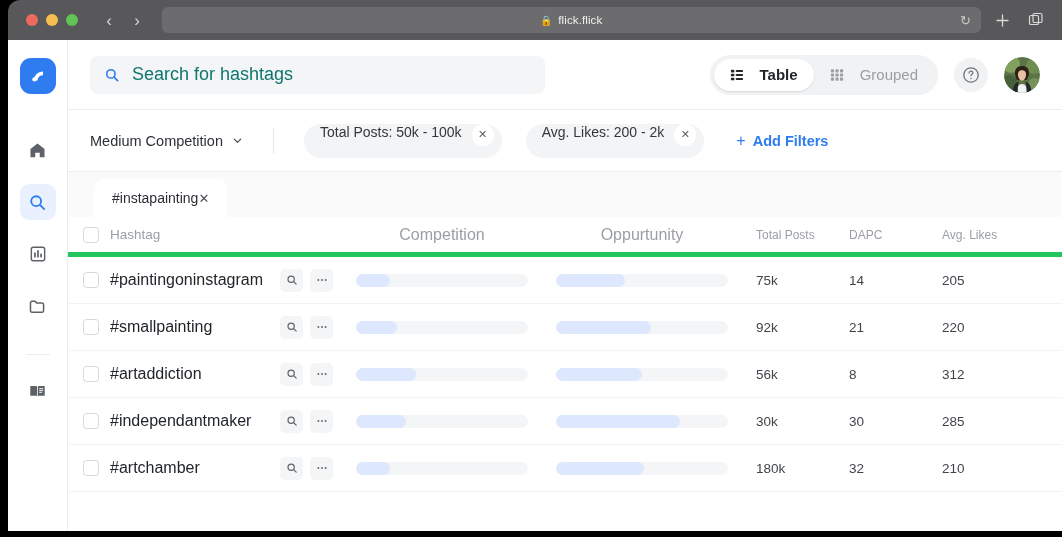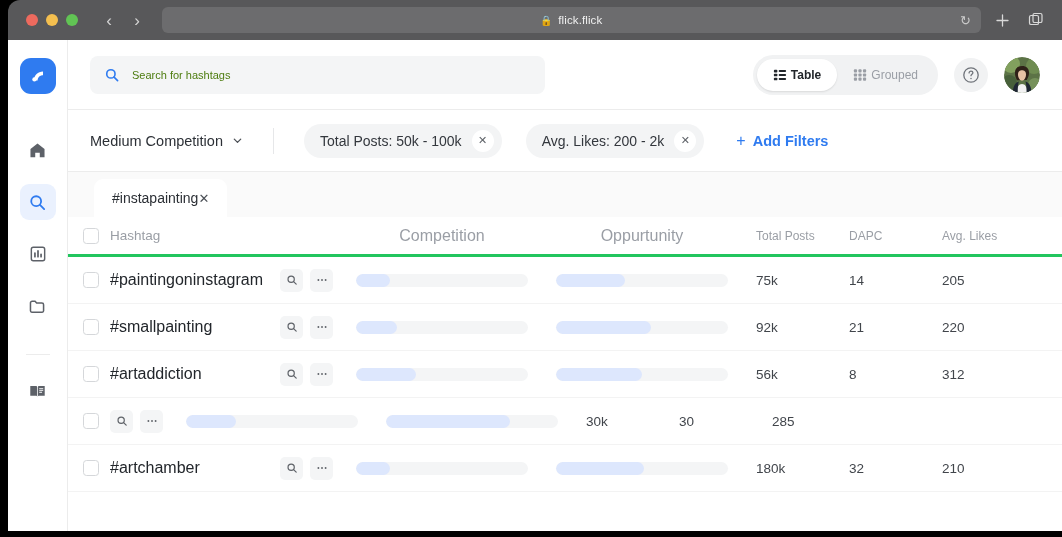--- a/index.html
+++ b/index.html
@@ -81,50 +81,50 @@
   
   .content { position: absolute; left: 60px; right: 0; top: 0; bottom: 0; background: #fff; }
   .header {
     height: 70px; border-bottom: 1px solid #ececec;
     display: flex; align-items: center; padding: 0 22px;
   }
   .search-box {
     width: 455px; height: 38px; background: #f4f5f6; border-radius: 8px;
     display: flex; align-items: center; padding: 0 14px; gap: 12px;
   }
-  .search-ph { color: #4d7c0f; font-size: 11px; }
+  .search-ph { color: #0f766e; font-size: 18px; }
   .header-right { margin-left: auto; display: flex; align-items: center; gap: 16px; }
   .segmented {
     background: #f1f2f3; border-radius: 20px; padding: 4px;
     display: flex; align-items: center; height: 40px;
   }
   .seg {
-    display: flex; align-items: center; gap: 4px;
+    display: flex; align-items: center; gap: 16px;
     padding: 0 16px; height: 32px; border-radius: 18px;
-    font-size: 12px; color: #9a9ea5;
+    font-size: 15px; color: #9a9ea5;
   }
   .seg.active { background: #fff; color: #22262b; font-weight: 600;
     box-shadow: 0 1px 2px rgba(0,0,0,.10); }
   .help {
     width: 34px; height: 34px; border-radius: 50%; background: #f1f2f3;
     display: flex; align-items: center; justify-content: center;
     color: #6f737a; font-size: 15px;
   }
   .avatar { width: 36px; height: 36px; border-radius: 50%; overflow: hidden; display:block; }
 
   
   .filterbar {
     height: 62px; border-bottom: 1px solid #ececec;
     display: flex; align-items: center; padding: 0 22px; gap: 24px;
   }
   .f-select { display: flex; align-items: center; gap: 9px; font-size: 14.5px; color: #2c3036; }
   .f-divider { width: 1px; height: 26px; background: #e6e7e9; margin: 0 6px; }
   .chip {
     height: 34px; background: #f3f4f5; border-radius: 18px;
-    display: flex; align-items: center; gap: 10px; padding: 0 8px 0 16px;
+    display: flex; align-items: flex-start; gap: 10px; padding: 0 8px 0 16px;
     font-size: 14px; color: #33373d;
   }
   .chip-x {
     width: 22px; height: 22px; border-radius: 50%; background: #fff;
     display: flex; align-items: center; justify-content: center;
     color: #5e6268; font-size: 11px;
   }
   .addf { display: flex; align-items: center; gap: 7px; color: #2f7bf0;
     font-size: 14.5px; font-weight: 600; margin-left: 8px; }
   .addf .plus { font-size: 16px; font-weight: 400; }
@@ -138,21 +138,21 @@
     height: 38px; background: #fff; border-radius: 9px 9px 0 0;
     display: flex; align-items: center; padding: 0 18px;
     font-size: 14px; color: #2b2f35;
   }
   .tab-x { color: #4c5057; font-size: 13px; }
 
   
   .table { position: relative; }
   .thead {
     height: 40px; display: flex; align-items: center;
-    border-bottom: 3px solid #22c55e; background: #fff;
+    border-bottom: 5px solid #22c55e; background: #fff;
   }
   .trow {
     height: 47px; display: flex; align-items: center;
     border-bottom: 1px solid #f3f3f3; background: #fff;
   }
   .c-check { width: 42px; display: flex; justify-content: center; padding-left: 4px; }
   .cbox { width: 16px; height: 16px; border: 1.4px solid #d5d7da; border-radius: 3.5px; background:#fff; }
   .c-tag { width: 170px; font-size: 16px; color: #22262b; }
   .th-tag { width: 170px; font-size: 13.5px; color: #9a9ea5; }
   .c-acts { width: 76px; display: flex; gap: 7px; }
@@ -470,20 +470,21 @@
                 </div>
               </div>
               <div class="c-num">56k</div>
               <div class="c-num">8</div>
               <div class="c-num last">312</div>
             </div>
             <div class="trow">
               <div class="c-check">
                 <div class="cbox"></div>
               </div>
+              <div class="c-tag">#independantmaker</div>
               <div class="c-acts">
                 <div class="actbtn">
                   <svg width="12" height="12" viewBox="0 0 20 20" fill="none" stroke="currentColor" stroke-width="2">
                     <circle cx="8.6" cy="8.6" r="5.2"></circle>
                     <path d="M12.6 12.6 17 17" stroke-linecap="round"></path>
                   </svg>
                 </div>
                 <div class="actbtn">
                   <svg width="12" height="12" viewBox="0 0 16 16" fill="currentColor">
                     <circle cx="3.2" cy="8" r="1.25"></circle>

